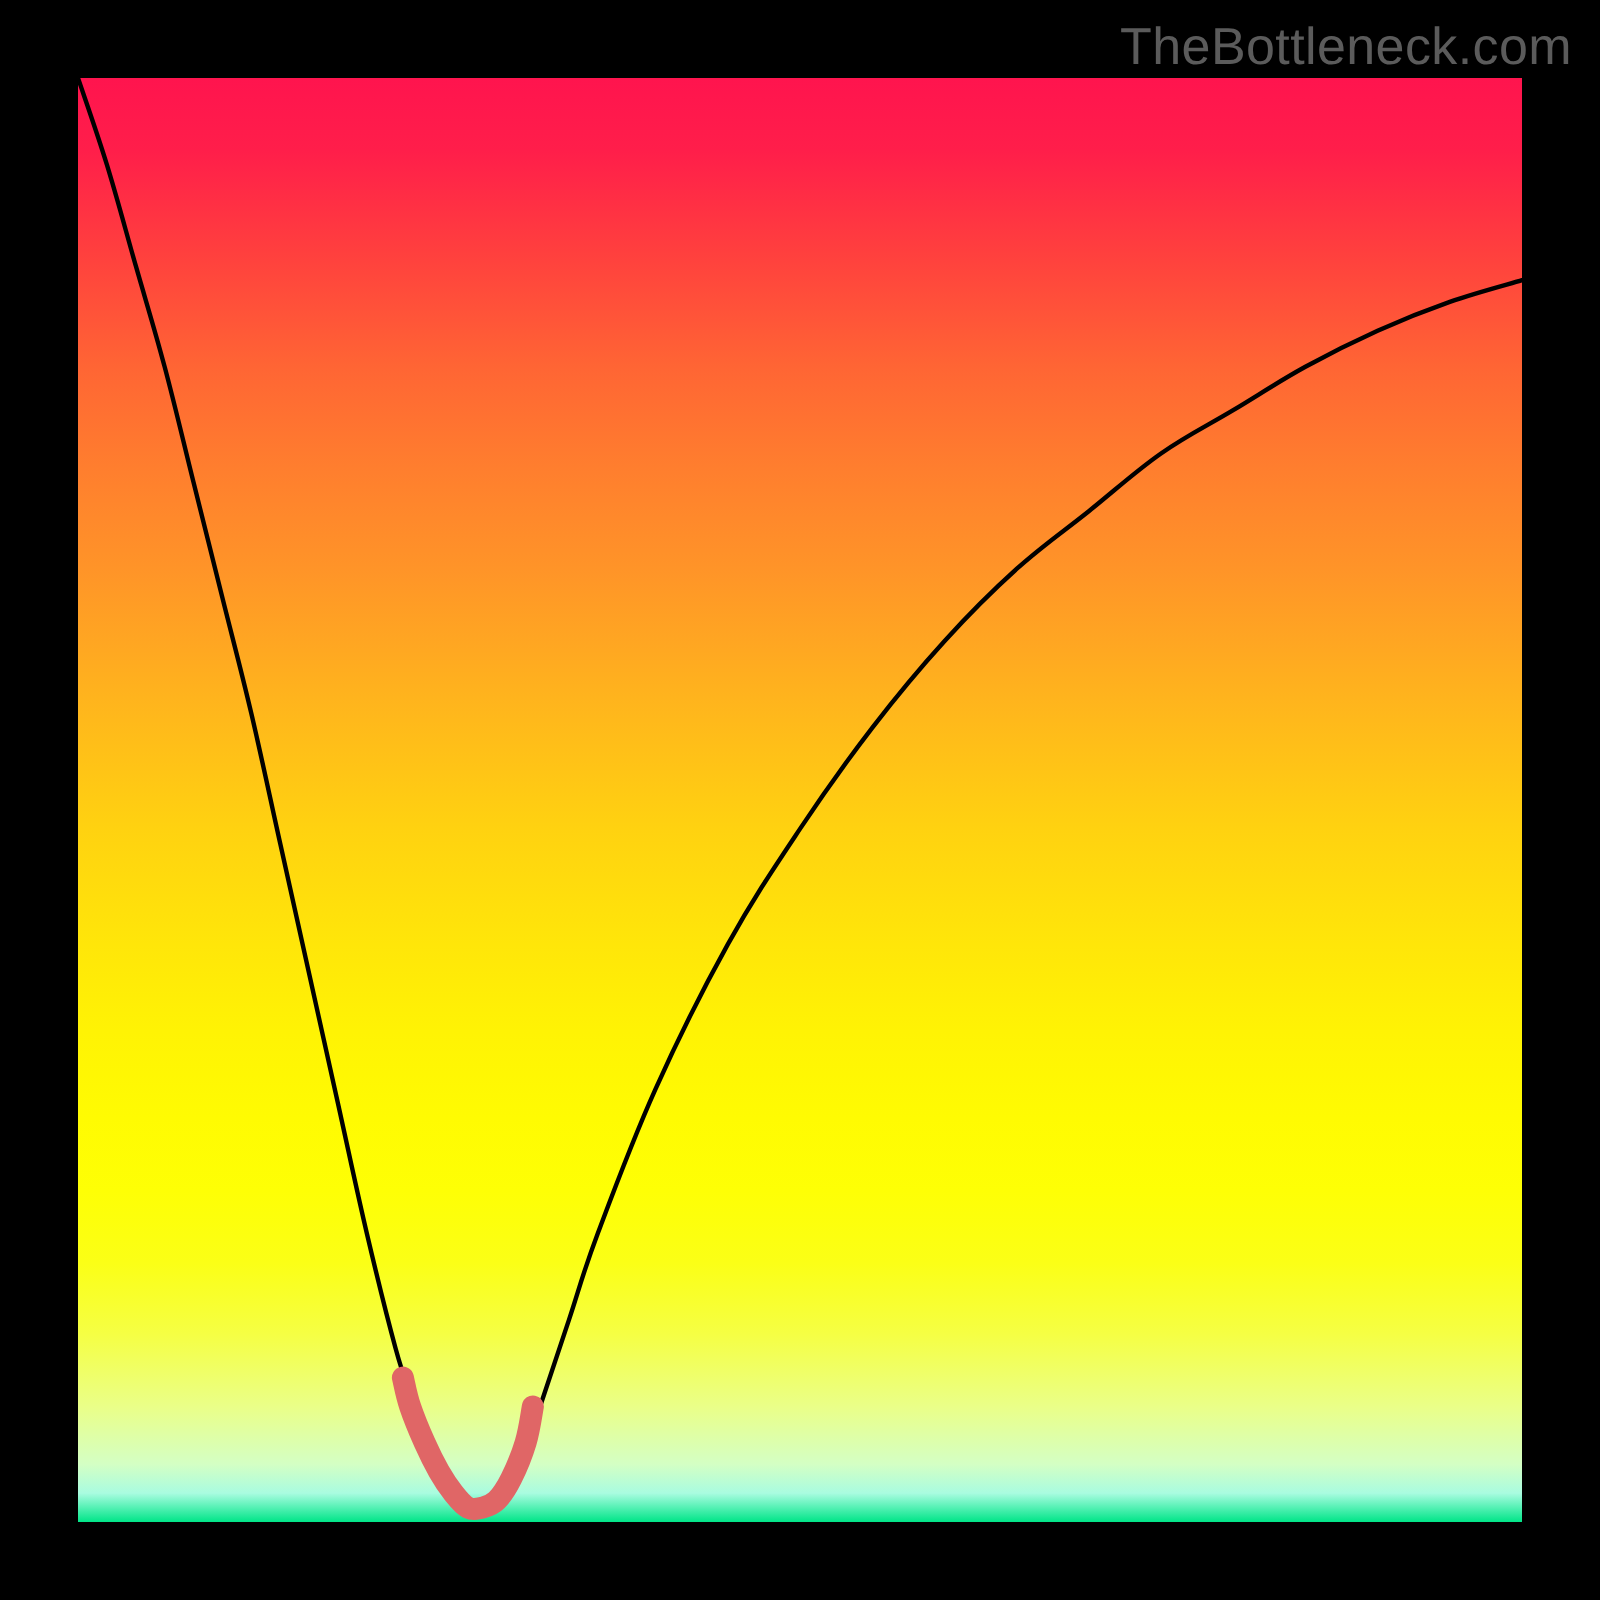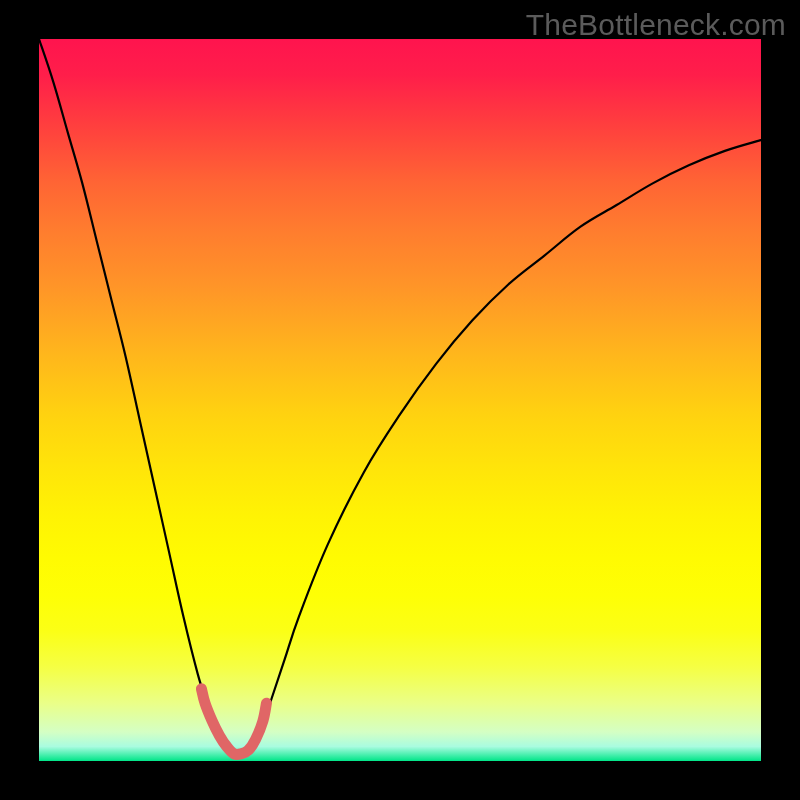--- a/index.html
+++ b/index.html
@@ -43,21 +43,21 @@
       #eaff88 92%,
       #d4ffc4 96%,
       #a9fce0 98%,
       #00e588 100%);
   }
   .watermark {
     position: absolute;
     top: 8px;
     right: 14px;
     color: #5b5b5b;
-    font-size: 30px;
+    font-size: 26px;
     font-weight: 500;
     letter-spacing: 0.2px;
     text-align: right;
   }
   svg.curves {
     position: absolute;
     top: 0;
     left: 0;
     width: 722px;
     height: 722px;

